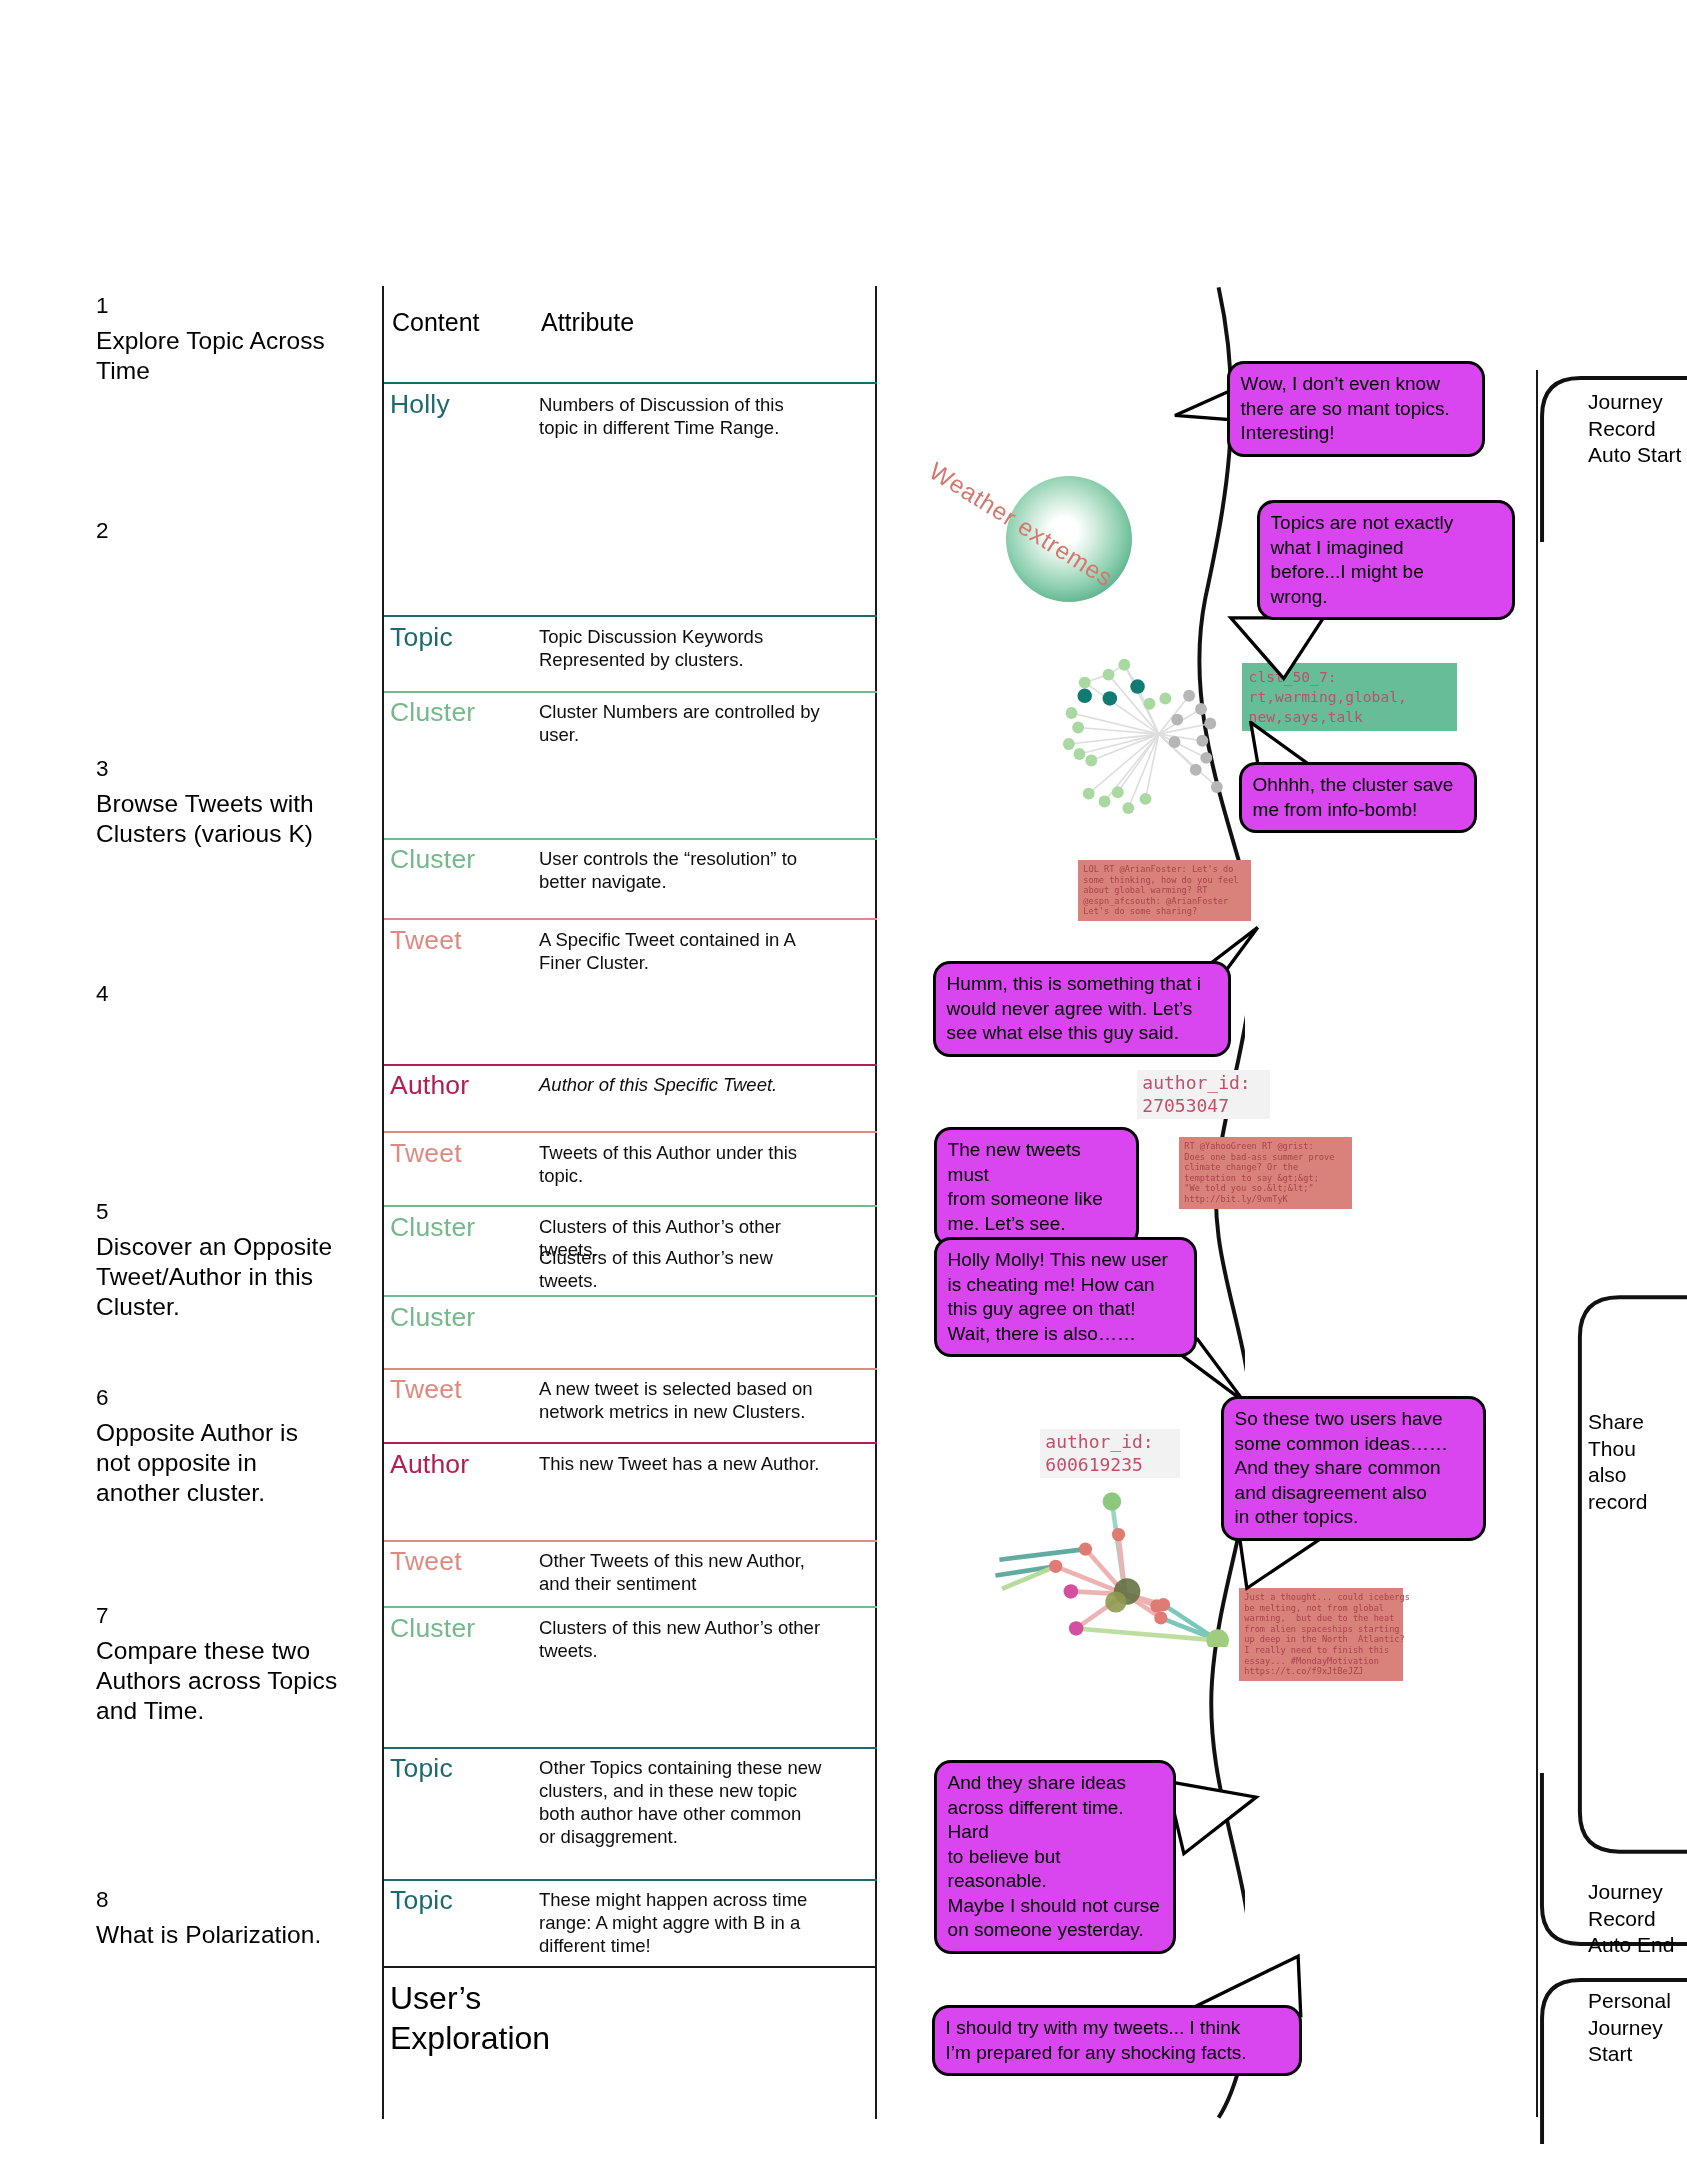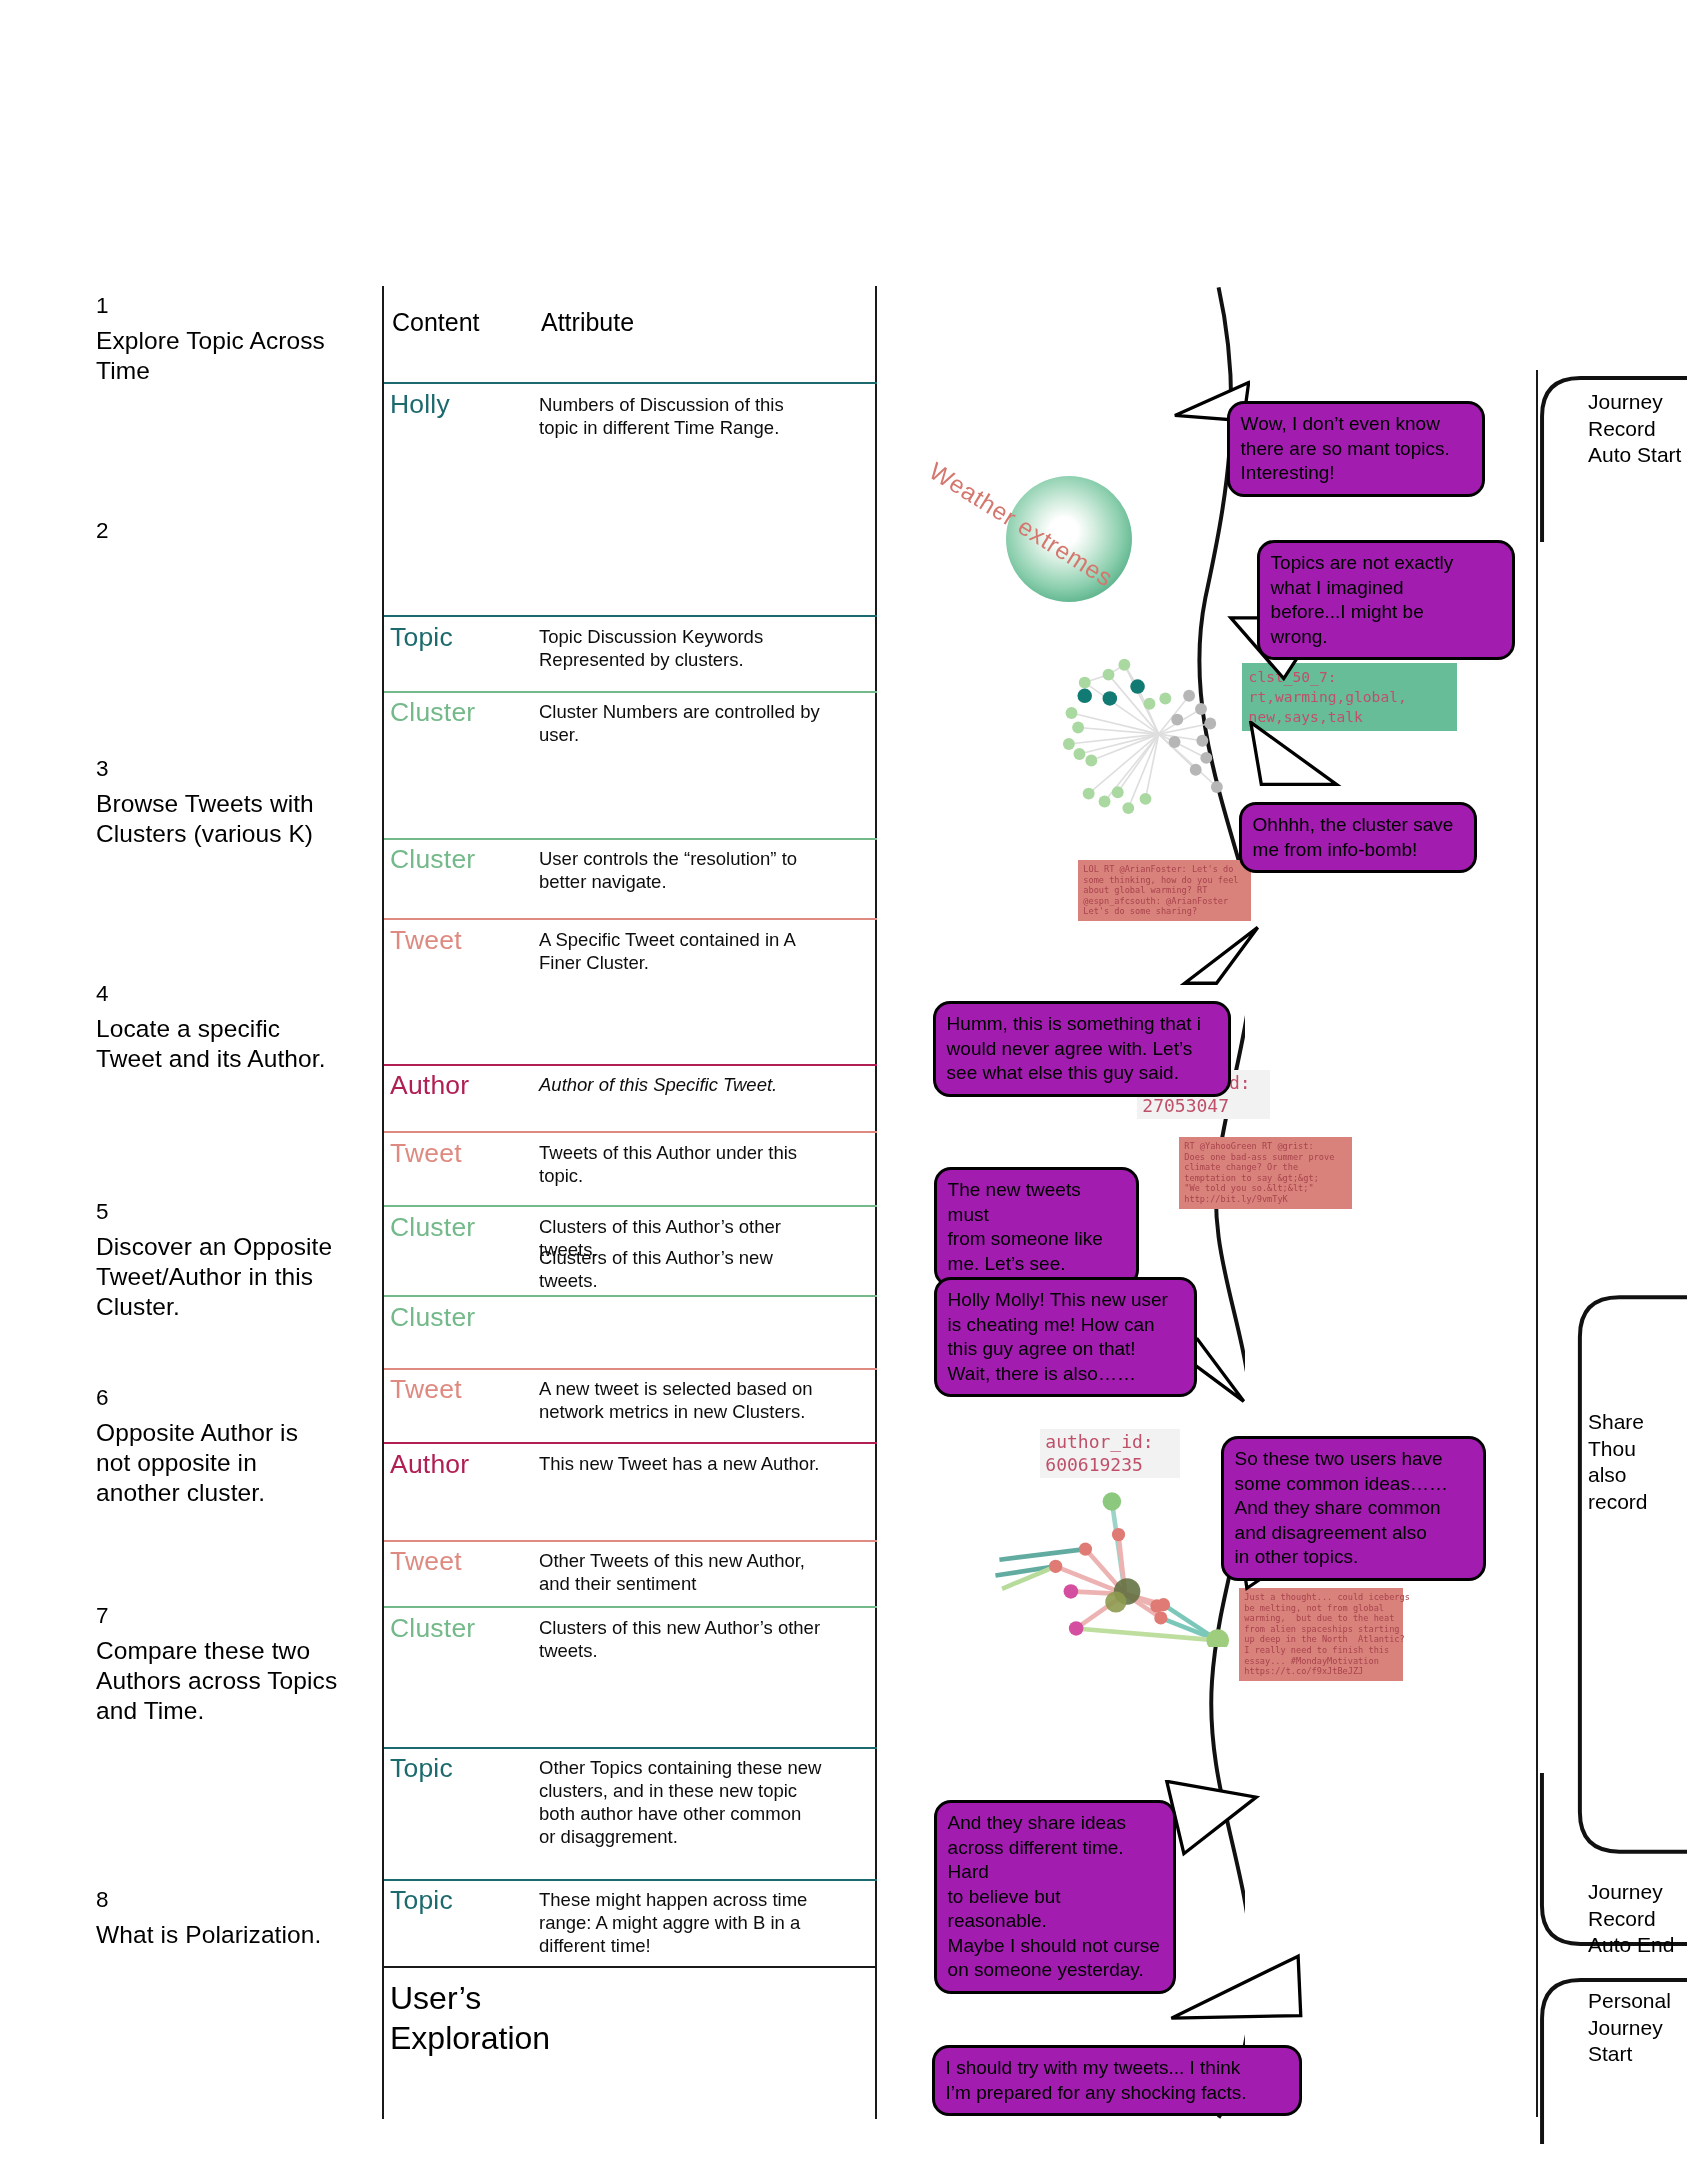--- a/index.html
+++ b/index.html
@@ -36,22 +36,22 @@
   .r-tweet{background:#de8a80;}
   .r-author{background:#b01e53;}
   .r-black{background:#1a1a1a;}
 
   
   #users-expl{position:absolute;left:390px;top:1978px;font-size:32px;
               line-height:40px;}
 
   
   .bubble{position:absolute;border:3.3px solid #000;border-radius:17px;
-          background:#a21caf;font-size:19px;line-height:24.5px;padding:8px 10.6px;
-          box-sizing:border-box;z-index:30;margin-top:40px;}
+          background:#d946ef;font-size:19px;line-height:24.5px;padding:8px 10.6px;
+          box-sizing:border-box;z-index:30;}
   .bub-tail{position:absolute;z-index:29;}
 
   
   .chip-green{position:absolute;background:#67bd98;color:#c0506a;
               font-family:"DejaVu Sans Mono",monospace;font-size:14.6px;
               line-height:20px;padding:4px 6.6px;z-index:20;white-space:pre;}
   .chip-red{position:absolute;background:#d9827c;color:#a8434c;
             font-family:"DejaVu Sans Mono",monospace;font-size:8.6px;
             line-height:10.6px;padding:4px 5.3px;z-index:20;white-space:pre;}
   .chip-id{position:absolute;background:#f2f2f2;color:#c0506a;
@@ -87,22 +87,20 @@
   <div class="step" style="top:225px;">
     <div class="step-num">2</div>
   </div>
   <div class="step" style="top:463px;">
     <div class="step-num">3</div>
     <div class="step-title" style="white-space:pre-line;">Browse Tweets with
 Clusters (various K)</div>
   </div>
   <div class="step" style="top:688px;">
     <div class="step-num">4</div>
-    <div class="step-title" style="white-space:pre-line;">Locate a specific
-Tweet and its Author.</div>
   </div>
   <div class="step" style="top:906px;">
     <div class="step-num">5</div>
     <div class="step-title" style="white-space:pre-line;">Discover an Opposite
 Tweet/Author in this
 Cluster.</div>
   </div>
   <div class="step" style="top:1092px;">
     <div class="step-num">6</div>
     <div class="step-title" style="white-space:pre-line;">Opposite Author is

